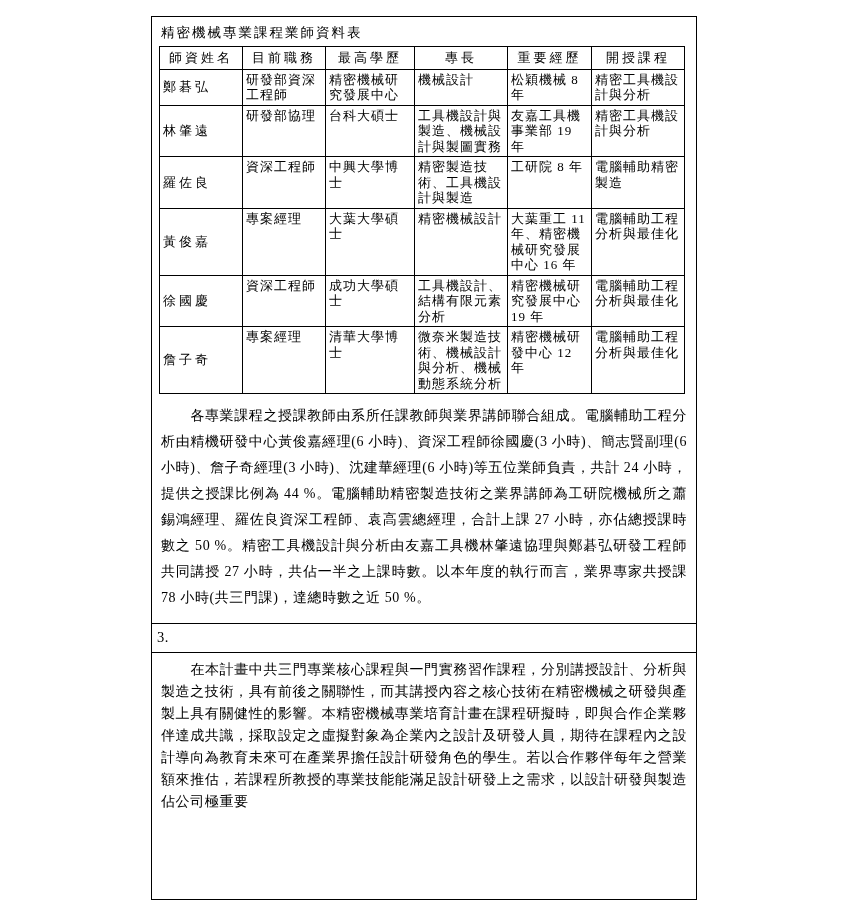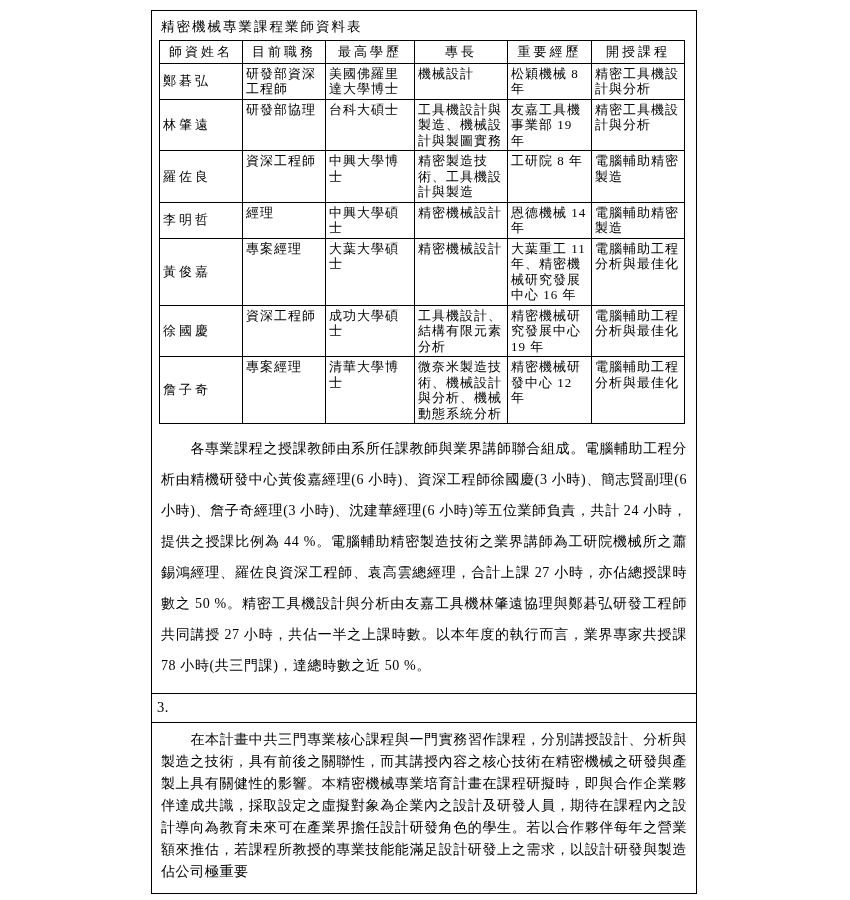--- a/index.html
+++ b/index.html
@@ -2,41 +2,41 @@
 <html><head>
 <meta charset="utf-8">
 <style>
   html,body{margin:0;padding:0;}
   body{
     width:850px;height:900px;background:#ffffff;color:#000;
     font-family:"Liberation Serif","DejaVu Serif",serif;
     position:relative;overflow:hidden;
   }
   .outer{
-    position:absolute;left:151px;top:10px;width:546px;height:884px;
+    position:absolute;left:151px;top:16px;width:546px;height:884px;
     border:1px solid #000;box-sizing:border-box;background:#fff;
   }
   .doc-title{
     font-size:13.5px;letter-spacing:2px;padding:8px 4px 5px 9px;line-height:16px;
   }
   table.roster{
     border-collapse:collapse;table-layout:fixed;width:515px;margin-left:7px;
     font-size:13px;
   }
   table.roster th, table.roster td{
     border:1px solid #000;padding:2px 3px;vertical-align:top;
     line-height:15.5px;letter-spacing:1px;word-break:break-all;
   }
   table.roster th{
     font-weight:normal;text-align:center;letter-spacing:3px;padding:3px 2px;
   }
   table.roster td.name-cell{letter-spacing:3px;vertical-align:middle;margin-top:36px;}
   .c1{width:83px}.c2{width:83px}.c3{width:89px}.c4{width:93px}.c5{width:84px}.c6{width:93px}
   .para{
-    font-size:14px;letter-spacing:0.6px;line-height:31px;
+    font-size:14px;letter-spacing:0.6px;line-height:26px;
     text-align:justify;text-indent:2.1em;padding:9px 9px 5px 9px;
   }
   .para.p2{line-height:22px;padding-top:6px;}
   .section-row{
     border-top:1px solid #000;border-bottom:1px solid #000;
     font-size:14.5px;padding:5px 8px 6px 5px;margin-top:7px;
     display:flex;align-items:baseline;letter-spacing:0.5px;
   }
   .section-row .num{margin-right:12px;}
 </style>
@@ -63,47 +63,39 @@
         <th>最高學歷</th>
         <th>專長</th>
         <th>重要經歷</th>
         <th>開授課程</th>
       </tr>
     </thead>
     <tbody id="roster-body">
         <tr>
           <td class="name-cell">鄭碁弘</td>
           <td>研發部資深工程師</td>
-          <td>美國佛羅里達大學博士</td>
+          <td>精密機械研究發展中心</td>
           <td>機械設計</td>
           <td>松穎機械 8 年</td>
           <td>精密工具機設計與分析</td>
         </tr>
         <tr>
           <td class="name-cell">林肇遠</td>
           <td>研發部協理</td>
           <td>台科大碩士</td>
           <td>工具機設計與製造、機械設計與製圖實務</td>
           <td>友嘉工具機事業部 19 年</td>
           <td>精密工具機設計與分析</td>
         </tr>
         <tr>
           <td class="name-cell">羅佐良</td>
           <td>資深工程師</td>
           <td>中興大學博士</td>
           <td>精密製造技術、工具機設計與製造</td>
           <td>工研院 8 年</td>
-          <td>電腦輔助精密製造</td>
-        </tr>
-        <tr>
-          <td class="name-cell">李明哲</td>
-          <td>經理</td>
-          <td>中興大學碩士</td>
-          <td>精密機械設計</td>
-          <td>恩德機械 14 年</td>
           <td>電腦輔助精密製造</td>
         </tr>
         <tr>
           <td class="name-cell">黃俊嘉</td>
           <td>專案經理</td>
           <td>大葉大學碩士</td>
           <td>精密機械設計</td>
           <td>大葉重工 11 年、精密機械研究發展中心 16 年</td>
           <td>電腦輔助工程分析與最佳化</td>
         </tr>

